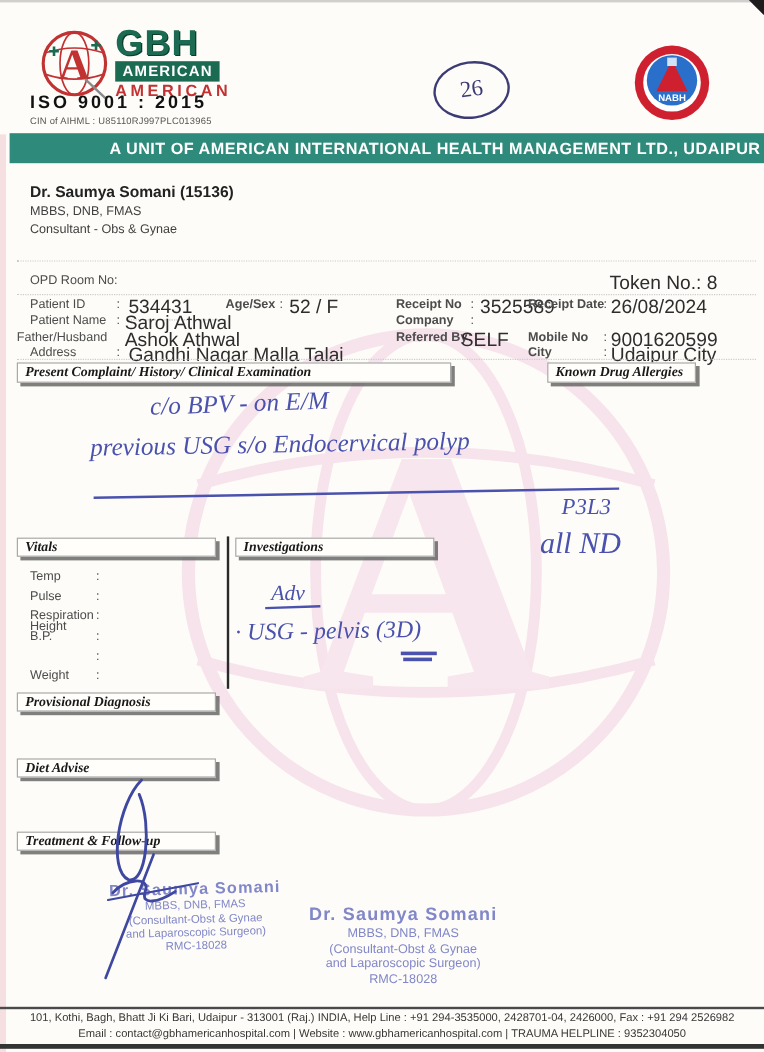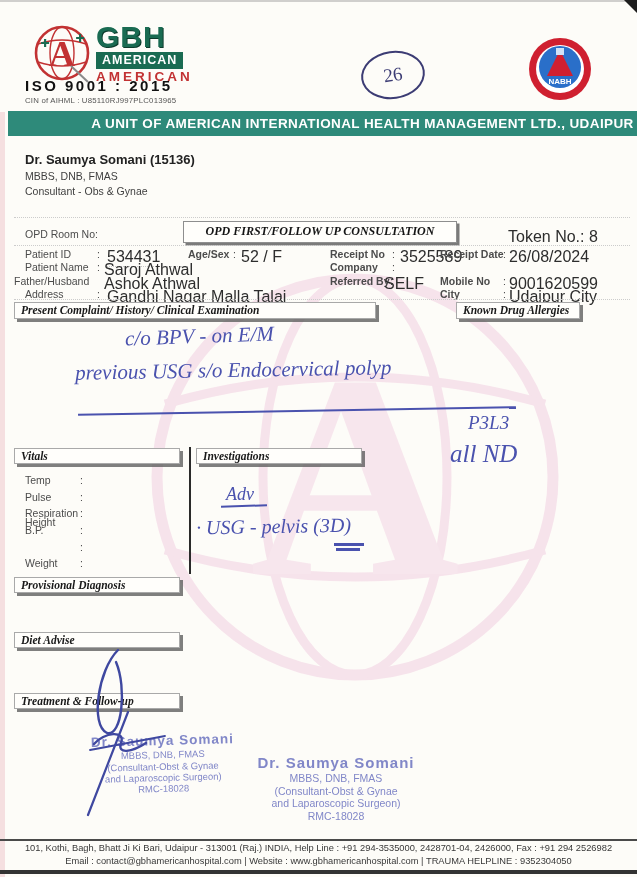--- a/index.html
+++ b/index.html
@@ -93,21 +93,20 @@
   <div class="abs banner" style="left:8px;top:111px;width:629px;height:25px;">A UNIT OF AMERICAN INTERNATIONAL HEALTH MANAGEMENT LTD., UDAIPUR</div>
 
   <div class="abs" style="left:25px;top:152px;">
     <div class="doctor-name">Dr. Saumya Somani (15136)</div>
     <div class="doctor-sub" style="margin-top:3px;">MBBS, DNB, FMAS</div>
     <div class="doctor-sub" style="margin-top:3px;">Consultant - Obs &amp; Gynae</div>
   </div>
   <div class="abs dotline" style="left:14px;top:217px;width:616px;"></div>
 
   <div class="abs lbl" style="left:25px;top:228px;">OPD Room No:</div>
-  <div class="abs consult-box" style="left:183px;top:221px;width:272px;height:20px;">OPD FIRST/FOLLOW UP CONSULTATION</div>
   <div class="abs val" style="left:508px;top:228px;">Token No.: 8</div>
   <div class="abs dotline" style="left:14px;top:245px;width:616px;"></div>
 
   <span class="abs lbl" style="left:25px;top:248px;">Patient ID</span>
   <span class="abs colon" style="left:97px;top:248px;">:</span>
   <span class="abs val" style="left:107px;top:248px;border-bottom:1px dotted #c9c9c9;padding-right:28px;">534431</span>
 
   <span class="abs lbl" style="left:25px;top:261px;">Patient Name</span>
   <span class="abs colon" style="left:97px;top:261px;">:</span>
   <span class="abs val" style="left:104px;top:261px;">Saroj Athwal</span>

